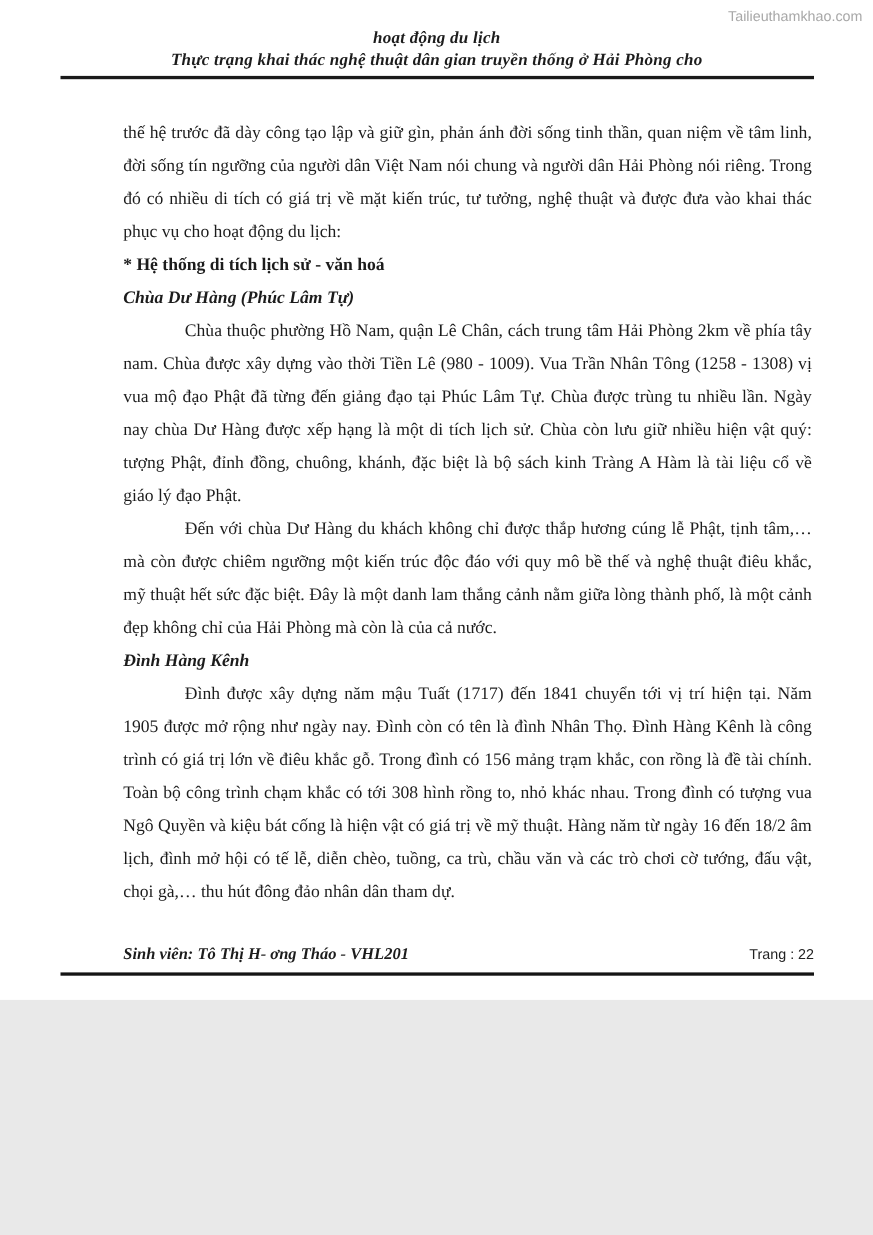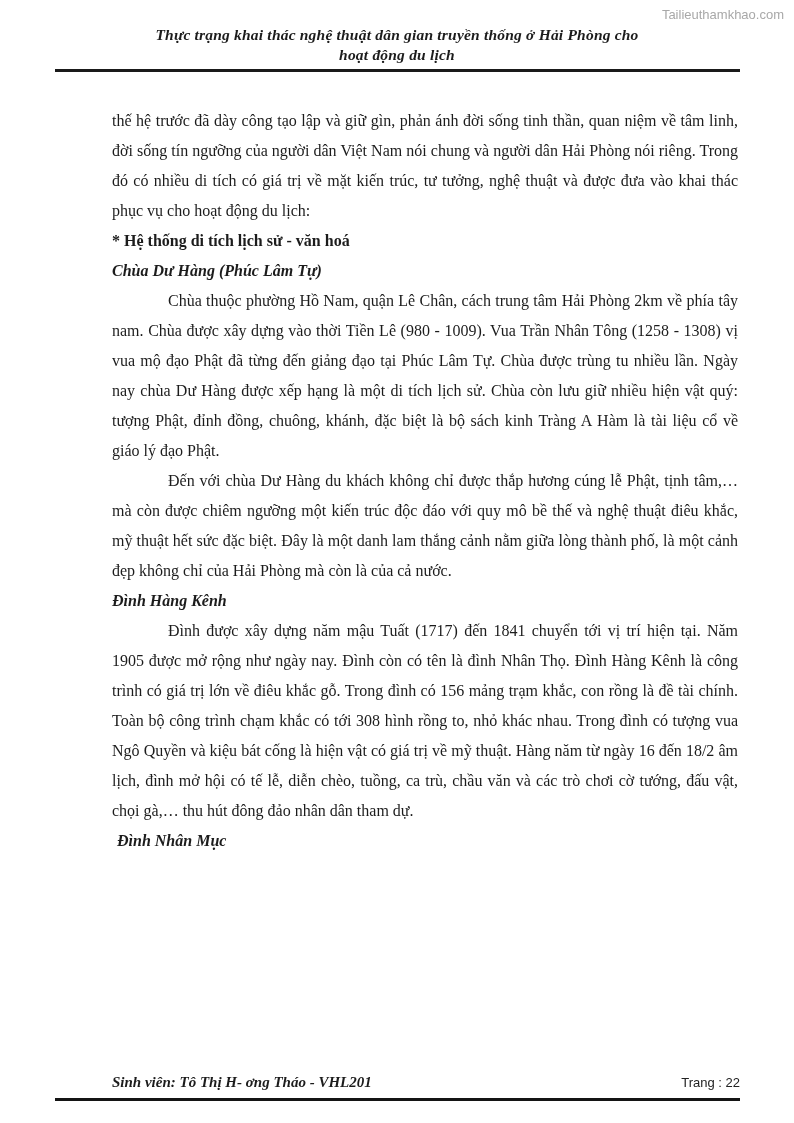--- a/index.html
+++ b/index.html
@@ -1,18 +1,18 @@
 <!DOCTYPE html>
 <html><head>
 <meta charset="utf-8">
 <style>
   * { margin:0; padding:0; box-sizing:border-box; }
   html,body { background:#e9e9e9; }
   .page {
-    width:794px; height:1123px; margin:0 auto; position:relative;
+    width:794px; height:909px; margin:0 auto; position:relative;
     background:#ffffff; color:#1c1c1c; overflow:hidden;
     font-family:"Liberation Serif", serif;
   }
   .watermark {
     position:absolute; top:7px; right:10px;
     font-family:"Liberation Sans", sans-serif;
     font-size:13px; color:#a8a8a8;
   }
   .header { padding-top:25px; text-align:center; }
   .header .title-line {
@@ -44,34 +44,33 @@
   }
 </style>
 </head>
 <body>
 
 <div class="page">
 
   <div class="watermark">Tailieuthamkhao.com</div>
 
   <div class="header">
+    <div class="title-line">hoạt động du lịch</div>
     <div class="title-line">Thực trạng khai thác nghệ thuật dân gian truyền thống ở Hải Phòng cho</div>
-    <div class="title-line">hoạt động du lịch</div>
   </div>
   <div class="header-rule"></div>
 
   <div class="content">
     <p class="para no-indent">thế hệ trước đã dày công tạo lập và giữ gìn, phản ánh đời sống tinh thần, quan niệm về tâm linh, đời sống tín ngưỡng của người dân Việt Nam nói chung và người dân Hải Phòng nói riêng. Trong đó có nhiều di tích có giá trị về mặt kiến trúc, tư tưởng, nghệ thuật và được đưa vào khai thác phục vụ cho hoạt động du lịch:</p>
     <p class="h-bold">* Hệ thống di tích lịch sử - văn hoá</p>
     <p class="h-bi">Chùa Dư Hàng (Phúc Lâm Tự)</p>
     <p class="para">Chùa thuộc phường Hồ Nam, quận Lê Chân, cách trung tâm Hải Phòng 2km về phía tây nam. Chùa được xây dựng vào thời Tiền Lê (980 - 1009). Vua Trần Nhân Tông (1258 - 1308) vị vua mộ đạo Phật đã từng đến giảng đạo tại Phúc Lâm Tự. Chùa được trùng tu nhiều lần. Ngày nay chùa Dư Hàng được xếp hạng là một di tích lịch sử. Chùa còn lưu giữ nhiều hiện vật quý: tượng Phật, đỉnh đồng, chuông, khánh, đặc biệt là bộ sách kinh Tràng A Hàm là tài liệu cổ về giáo lý đạo Phật.</p>
     <p class="para">Đến với chùa Dư Hàng du khách không chỉ được thắp hương cúng lễ Phật, tịnh tâm,… mà còn được chiêm ngưỡng một kiến trúc độc đáo với quy mô bề thế và nghệ thuật điêu khắc, mỹ thuật hết sức đặc biệt. Đây là một danh lam thắng cảnh nằm giữa lòng thành phố, là một cảnh đẹp không chỉ của Hải Phòng mà còn là của cả nước.</p>
     <p class="h-bi">Đình Hàng Kênh</p>
     <p class="para">Đình được xây dựng năm mậu Tuất (1717) đến 1841 chuyển tới vị trí hiện tại. Năm 1905 được mở rộng như ngày nay. Đình còn có tên là đình Nhân Thọ. Đình Hàng Kênh là công trình có giá trị lớn về điêu khắc gỗ. Trong đình có 156 mảng trạm khắc, con rồng là đề tài chính. Toàn bộ công trình chạm khắc có tới 308 hình rồng to, nhỏ khác nhau. Trong đình có tượng vua Ngô Quyền và kiệu bát cống là hiện vật có giá trị về mỹ thuật. Hàng năm từ ngày 16 đến 18/2 âm lịch, đình mở hội có tế lễ, diễn chèo, tuồng, ca trù, chầu văn và các trò chơi cờ tướng, đấu vật, chọi gà,… thu hút đông đảo nhân dân tham dự.</p>
-    <p class="h-bi indent-sm">Đình Nhân Mục</p>
   </div>
 
   <div class="footer">
     <span class="footer-left">Sinh viên: Tô Thị H- ơng Tháo - VHL201</span>
     <span class="footer-right">Trang : 22</span>
   </div>
   <div class="footer-rule"></div>
 
 </div>
 

